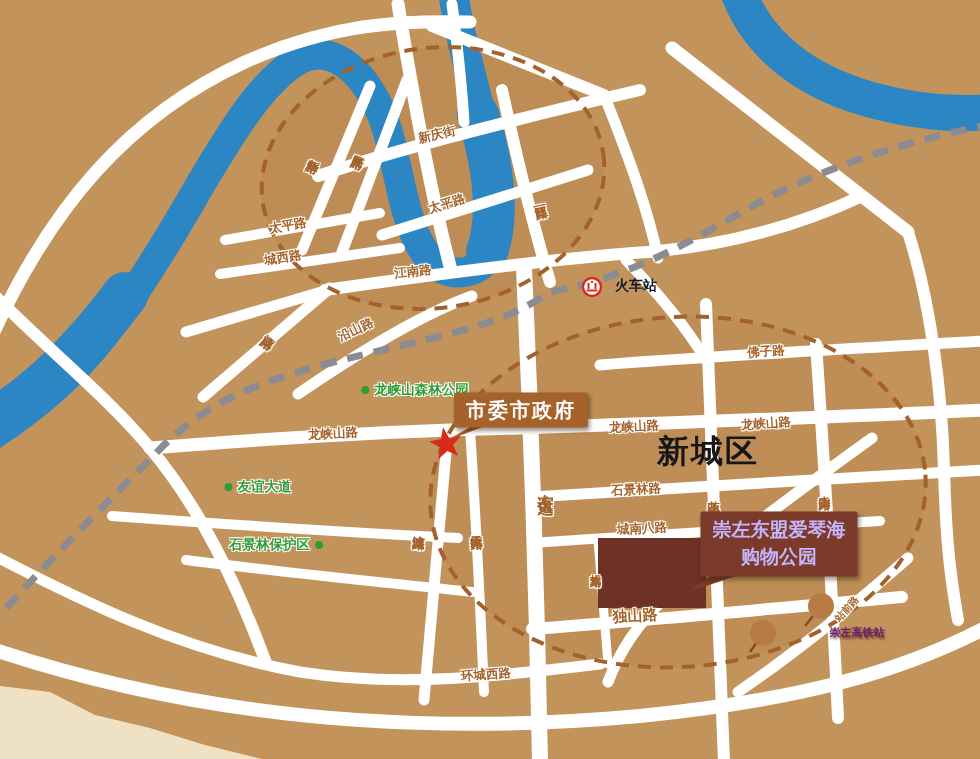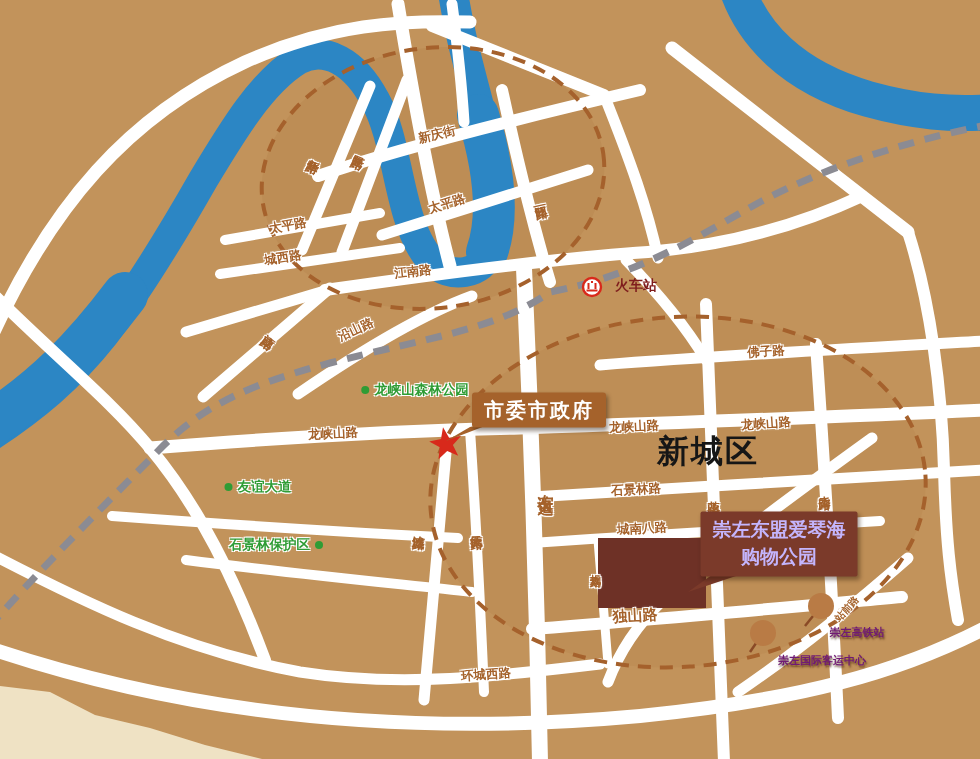--- a/index.html
+++ b/index.html
@@ -12,27 +12,27 @@
   .v{writing-mode:vertical-rl;text-orientation:upright;letter-spacing:1px;}
   .big{font-size:16px;letter-spacing:2px;}
   .district{position:absolute;transform:translate(-50%,-50%);color:#161616;font-weight:900;
             font-size:30px;letter-spacing:4px;text-shadow:none;white-space:nowrap;}
   .park{position:absolute;transform:translate(-50%,-50%);display:flex;align-items:center;gap:5px;
         color:#2F9C35;font-size:13.5px;font-weight:bold;white-space:nowrap;
         text-shadow:-1px -1px 0 #fff,1px -1px 0 #fff,-1px 1px 0 #fff,1px 1px 0 #fff;}
   .park .dot{width:8px;height:8px;border-radius:50%;background:#2F9C35;flex:0 0 auto;}
   .badge-gov{position:absolute;transform:translate(-50%,-50%);background:#A5622B;color:#fff;
              font-size:20px;font-weight:bold;letter-spacing:2px;padding:4px 12px;border-radius:3px;
-             box-shadow:2px 3px 4px rgba(40,20,5,.45);white-space:nowrap;margin-left:18px;}
+             box-shadow:2px 3px 4px rgba(40,20,5,.45);white-space:nowrap;}
   .badge-shop{position:absolute;transform:translate(-50%,-50%);background:#7B3A2A;color:#c4b5fd;
               font-size:19px;font-weight:bold;padding:6px 12px;border-radius:2px;text-align:center;
               line-height:1.4;box-shadow:2px 3px 4px rgba(40,20,5,.4);white-space:nowrap;}
   .poi-white{position:absolute;transform:translate(-50%,-50%);color:#701a75;font-size:11px;
              font-weight:bold;white-space:nowrap;text-shadow:1px 2px 2px rgba(70,35,10,.7);text-align:right;}
-  .train-label{position:absolute;transform:translate(-50%,-50%);color:#7f1d1d;font-size:14px;
+  .train-label{position:absolute;transform:translate(-50%,-50%);color:#0f172a;font-size:14px;
                font-weight:bold;white-space:nowrap;}
 </style>
 </head>
 <body>
 
 <div id="map">
 
   <svg id="base" width="980" height="759" viewBox="0 0 980 759">
 
     <rect x="0" y="0" width="980" height="759" fill="#C2935B"></rect>
@@ -162,15 +162,14 @@
   <div class="train-label" style="left:636px;top:286px;">火车站</div>
 
   <div class="badge-gov" style="left:521px;top:410px;">市委市政府</div>
 
   <div class="badge-shop" style="left:779px;top:544px;">
     <div>崇左东盟爱琴海</div>
     <div>购物公园</div>
   </div>
 
   <div class="poi-white" style="left:857px;top:632px;">崇左高铁站</div>
-  <div class="poi-white" style="left:822px;top:660px;">崇左国际客运中心</div>
 
 </div>
 
 </body></html>

